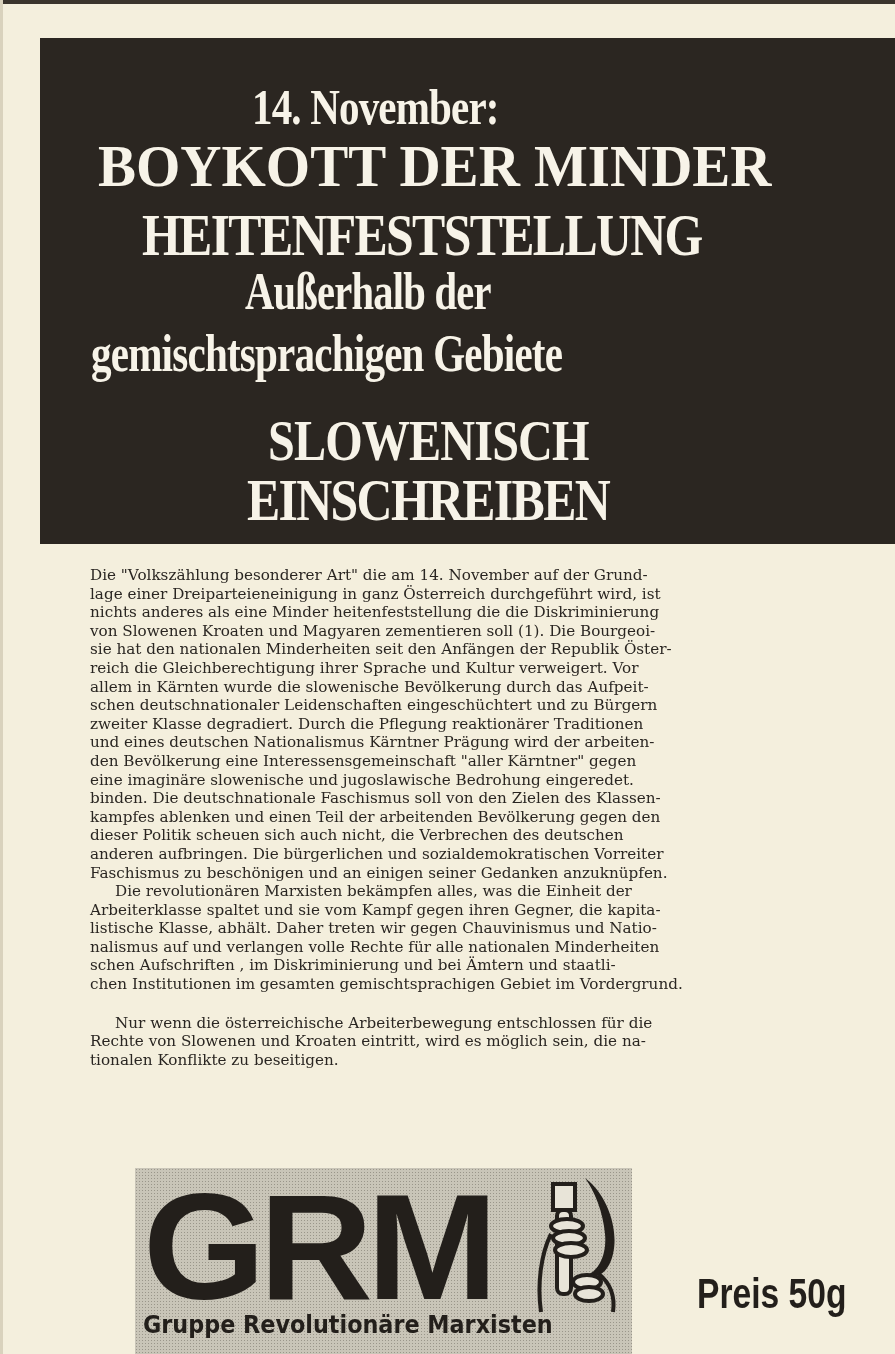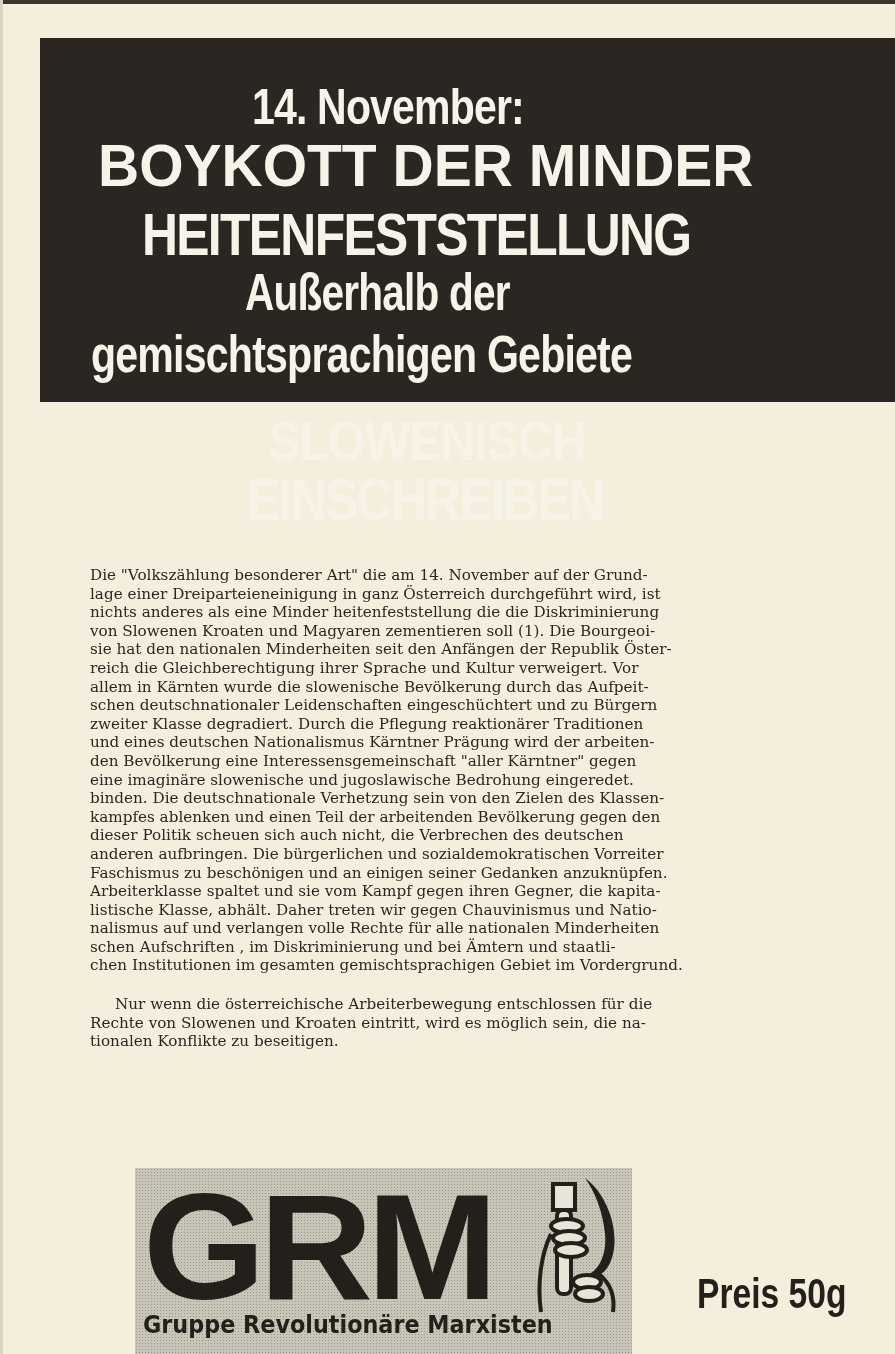--- a/index.html
+++ b/index.html
@@ -12,24 +12,24 @@
     }
     .top-edge {
       position: absolute; left: 0; top: 0; width: 895px; height: 4px;
       background: #3a342d;
     }
     .left-edge {
       position: absolute; left: 0; top: 0; width: 3px; height: 1354px;
       background: #d9d2bd;
     }
     .banner {
-      position: absolute; left: 40px; top: 38px; width: 855px; height: 364px;
+      position: absolute; left: 40px; top: 38px; width: 855px; height: 506px;
       background: #2b2621;
       color: #f7f3e8;
-      font-family: Liberation Sans, sans-serif;
+      font-family: Liberation Serif, serif;
       font-weight: bold;
     }
     .hl {
       position: absolute; white-space: nowrap; line-height: 1;
       transform-origin: left top;
     }
     .h-date { left: 212px; top: 44px; font-size: 50px; transform: scaleX(0.82); letter-spacing: -1px; }
     .h-boykott { left: 58px; top: 98px; font-size: 60px; transform: scaleX(0.95); }
     .h-heiten { left: 102px; top: 167px; font-size: 60px; transform: scaleX(0.83); letter-spacing: -2px; }
     .h-ausser { left: 205px; top: 228px; font-size: 52px; transform: scaleX(0.78); letter-spacing: -1px; }
@@ -100,27 +100,28 @@
     <span class="line">sie hat den nationalen Minderheiten seit den Anfängen der Republik Öster-</span>
     <span class="line">reich die Gleichberechtigung ihrer Sprache und Kultur verweigert. Vor</span>
     <span class="line">allem in Kärnten wurde die slowenische Bevölkerung durch das Aufpeit-</span>
     <span class="line">schen deutschnationaler Leidenschaften eingeschüchtert und zu Bürgern</span>
     <span class="line">zweiter Klasse degradiert. Durch die Pflegung reaktionärer Traditionen</span>
     <span class="line">und eines deutschen Nationalismus Kärntner Prägung wird der arbeiten-</span>
     <span class="line">den Bevölkerung eine Interessensgemeinschaft "aller Kärntner" gegen</span>
     <span class="line">eine imaginäre slowenische und jugoslawische Bedrohung eingeredet.</span>
   </p>
   <p class="para">
-    <span class="line">binden. Die deutschnationale Verhetzung sein von den Zielen des Klassen-</span>
+    <span class="line">binden. Die deutschnationale Faschismus soll von den Zielen des Klassen-</span>
     <span class="line">kampfes ablenken und einen Teil der arbeitenden Bevölkerung gegen den</span>
     <span class="line">dieser Politik scheuen sich auch nicht, die Verbrechen des deutschen</span>
     <span class="line">anderen aufbringen. Die bürgerlichen und sozialdemokratischen Vorreiter</span>
     <span class="line">Faschismus zu beschönigen und an einigen seiner Gedanken anzuknüpfen.</span>
   </p>
   <p class="para">
+    <span class="line indent">Die revolutionären Marxisten bekämpfen alles, was die Einheit der</span>
     <span class="line">Arbeiterklasse spaltet und sie vom Kampf gegen ihren Gegner, die kapita-</span>
     <span class="line">listische Klasse, abhält. Daher treten wir gegen Chauvinismus und Natio-</span>
     <span class="line">nalismus auf und verlangen volle Rechte für alle nationalen Minderheiten</span>
     <span class="line">schen Aufschriften , im  Diskriminierung und bei Ämtern und staatli-</span>
     <span class="line">chen Institutionen im gesamten gemischtsprachigen Gebiet im Vordergrund.</span>
   </p>
   <p class="para para-gap">
     <span class="line indent">Nur wenn die österreichische Arbeiterbewegung entschlossen für die</span>
     <span class="line">Rechte von Slowenen und Kroaten eintritt, wird es möglich sein, die na-</span>
     <span class="line">tionalen Konflikte zu beseitigen.</span>

